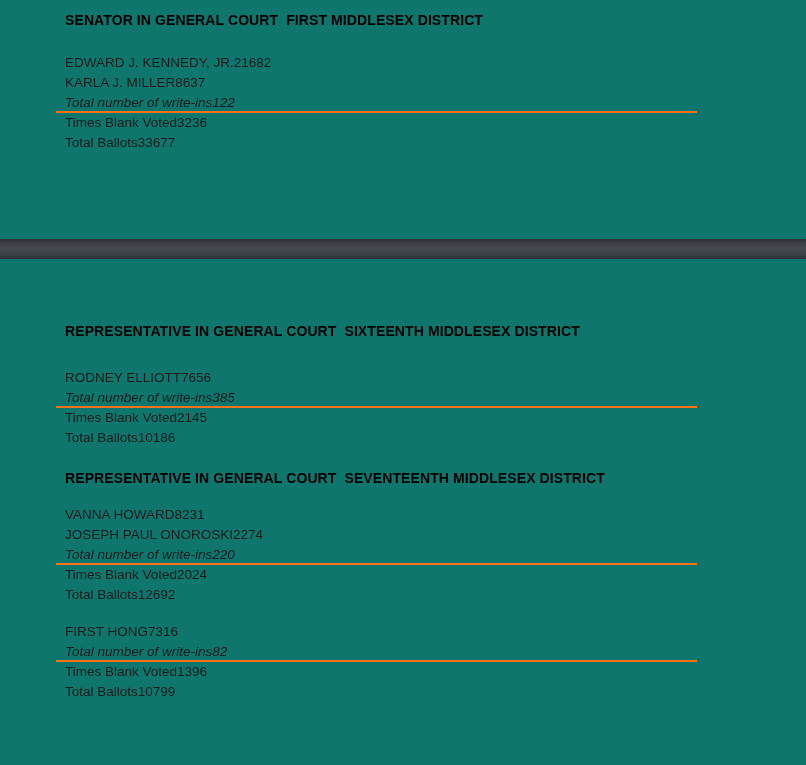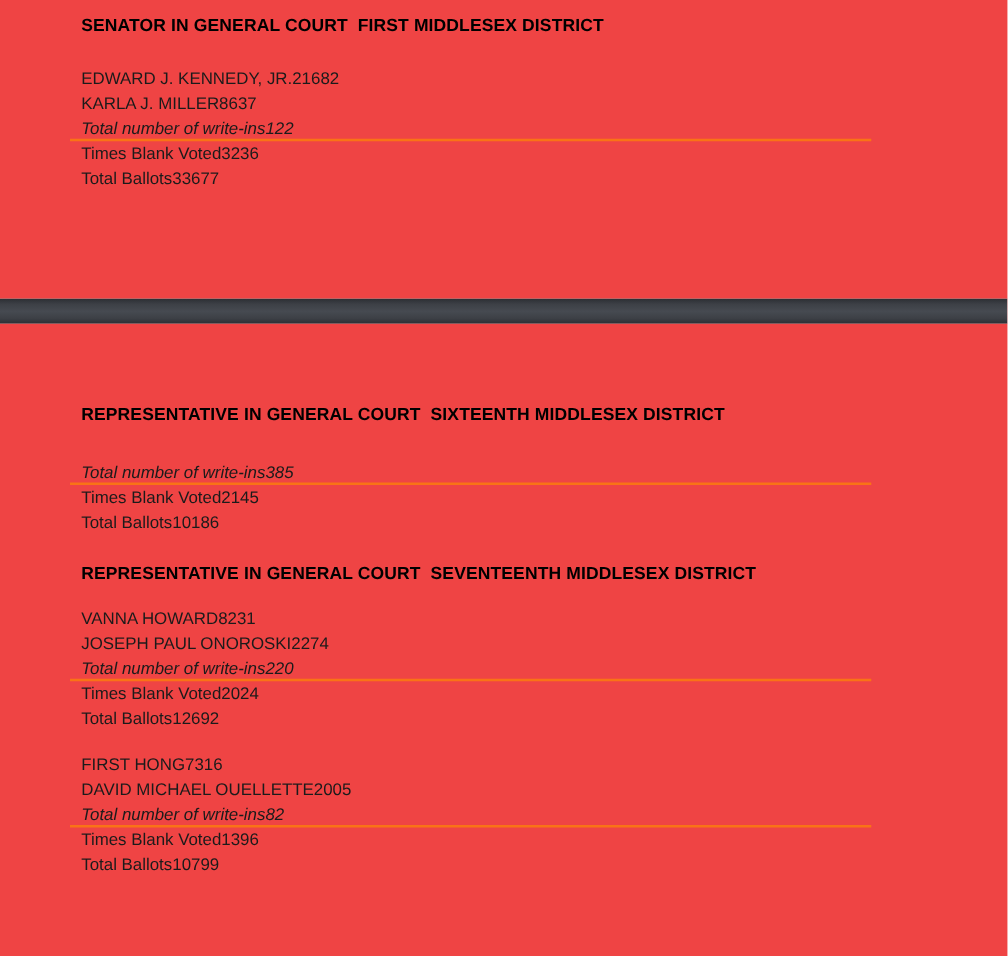--- a/index.html
+++ b/index.html
@@ -8,21 +8,21 @@
     background: #ffffff;
   }
   body {
     width: 806px;
     height: 765px;
     font-family: "Liberation Sans", sans-serif;
     color: #1b1b1b;
     overflow: hidden;
   }
   .page {
-    background: #ef4444;
+    background: #0f766e;
   }
   .page-1 { height: 239px; }
   .page-2 { height: 506px; }
   .page-separator {
     height: 20px;
     width: 806px;
     background: linear-gradient(to bottom,
       #2c2f34 0%, #3d4046 22%, #464a51 50%, #3d4046 78%, #2c2f34 100%);
   }
   .section {
@@ -96,20 +96,24 @@
   </div>
 </div>
 
 <div class="page-separator"></div>
 
 <div class="page page-2">
 
   <div class="section">
     <div class="section-title s2-title">REPRESENTATIVE IN GENERAL COURT  SIXTEENTH MIDDLESEX DISTRICT</div>
     <div class="vote-table s2-table">
+      <div class="vote-row">
+        <span class="row-label">RODNEY ELLIOTT</span>
+        <span class="row-value">7656</span>
+      </div>
       <div class="vote-row write-ins">
         <span class="row-label">Total number of write-ins</span>
         <span class="row-value">385</span>
       </div>
       <div class="vote-row">
         <span class="row-label">Times Blank Voted</span>
         <span class="row-value">2145</span>
       </div>
       <div class="vote-row">
         <span class="row-label">Total Ballots</span>
@@ -143,24 +147,20 @@
       </div>
     </div>
   </div>
 
   <div class="section">
     <div class="vote-table s4-table">
       <div class="vote-row">
         <span class="row-label">FIRST HONG</span>
         <span class="row-value">7316</span>
       </div>
-      <div class="vote-row">
-        <span class="row-label">DAVID MICHAEL OUELLETTE</span>
-        <span class="row-value">2005</span>
-      </div>
       <div class="vote-row write-ins">
         <span class="row-label">Total number of write-ins</span>
         <span class="row-value">82</span>
       </div>
       <div class="vote-row">
         <span class="row-label">Times Blank Voted</span>
         <span class="row-value">1396</span>
       </div>
       <div class="vote-row">
         <span class="row-label">Total Ballots</span>

